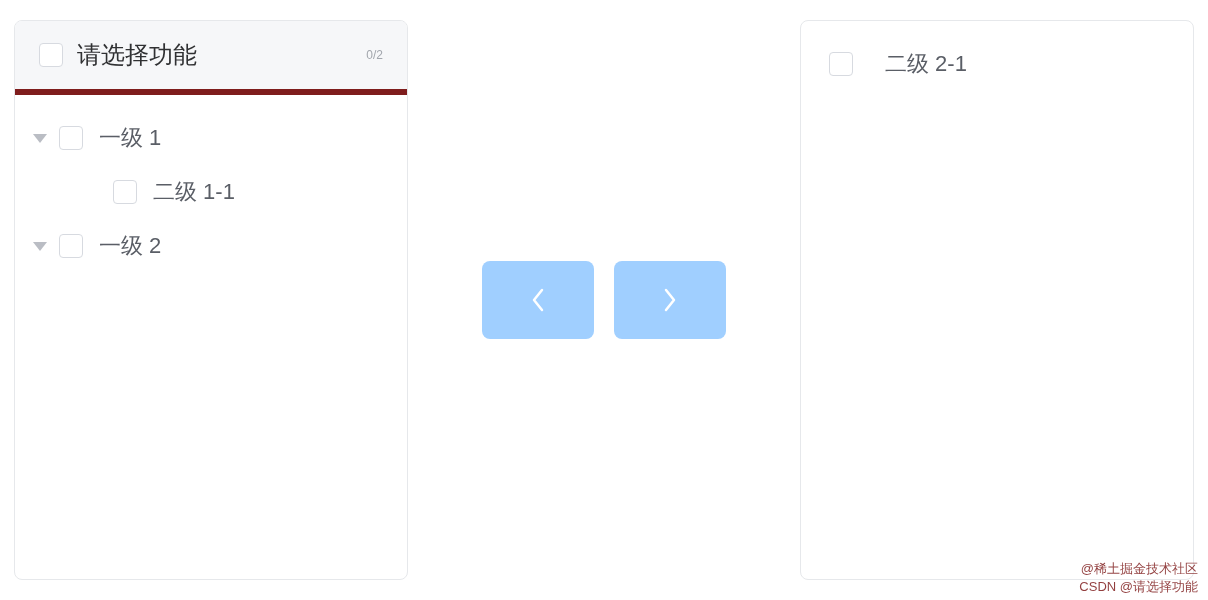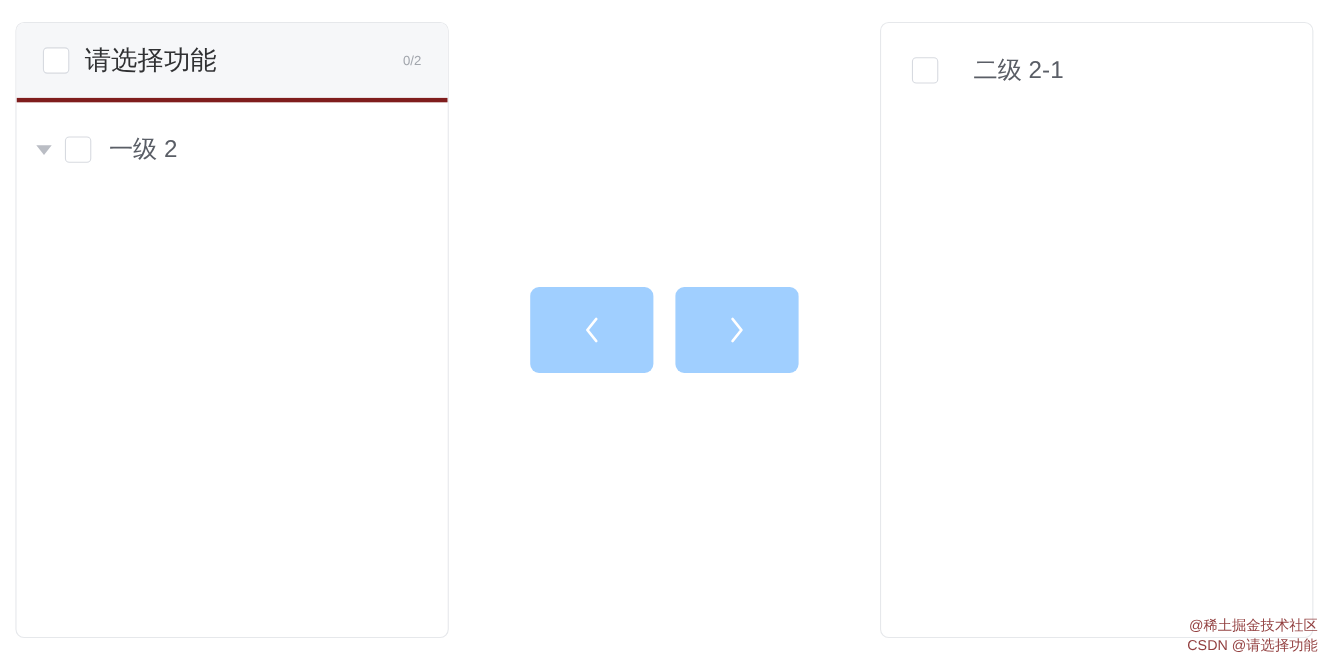--- a/index.html
+++ b/index.html
@@ -25,21 +25,21 @@
       background: #fff;
       display: flex;
       flex-direction: column;
       overflow: hidden;
     }
     .panel-header {
       display: flex;
       align-items: center;
       padding: 18px 24px;
       background: #f6f7f9;
-      border-bottom: 4px solid #7f1d1d;
+      border-bottom: 6px solid #7f1d1d;
     }
     .panel-header .checkbox { margin-right: 14px; }
     .panel-title {
       font-size: 24px;
       color: #303133;
       font-weight: 500;
       flex: 1;
     }
     .panel-count {
       font-size: 12px;
@@ -135,20 +135,29 @@
   <div class="panel">
     <div class="panel-header">
       <span class="checkbox"></span>
       <span class="panel-title">请选择功能</span>
       <span class="panel-count">0/2</span>
     </div>
     <div class="panel-body" id="left-body">
         <div class="tree-node level-1">
           <span class="caret"></span>
           <span class="checkbox"></span>
+          <span class="tree-label">一级 1</span>
+        </div>
+        <div class="tree-node level-2">
+          <span class="checkbox"></span>
+          <span class="tree-label">二级 1-1</span>
+        </div>
+        <div class="tree-node level-1">
+          <span class="caret"></span>
+          <span class="checkbox"></span>
           <span class="tree-label">一级 2</span>
         </div>
       </div>
   </div>
 
   <div class="middle">
     <button class="arrow-btn">
       <svg viewBox="0 0 18 28">
           <polyline points="13,4 5,14 13,24"></polyline>
         </svg>

